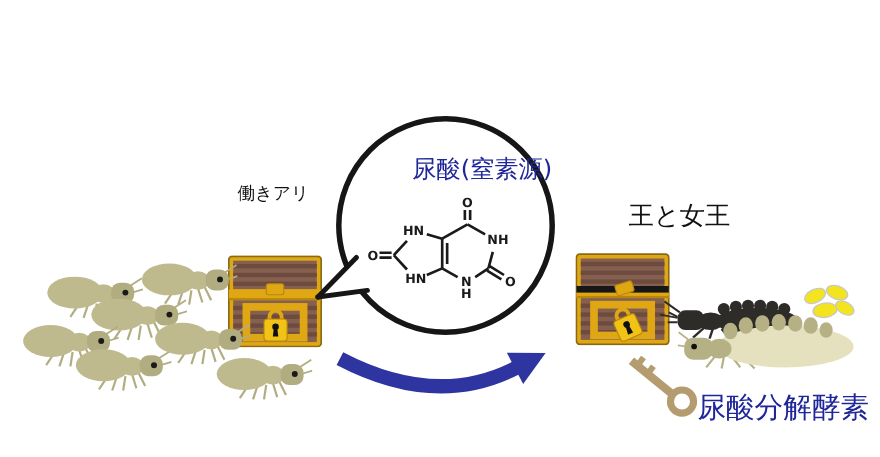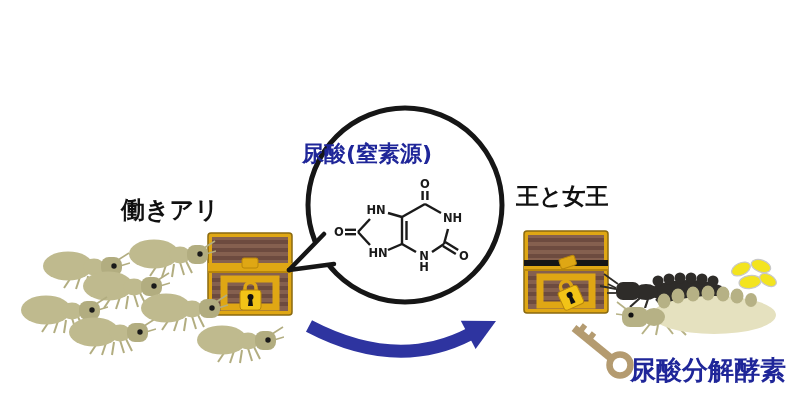--- a/index.html
+++ b/index.html
@@ -9,23 +9,23 @@
     --worker-body:#bfba8e; --worker-head:#b2ad80; --king-black:#2e2c29;
     --queen-cream:#e5e1bf; --queen-olive:#b6b185; --egg-yellow:#f3e41f;
     --egg-outline:#c8c8c8; --key-tan:#b49b70; --mol-black:#1a1a1a;
   }
   html,body{margin:0;padding:0;background:#ffffff;}
   #canvas{
     position:relative;width:800px;height:415px;background:#ffffff;overflow:hidden;
     font-family:"DejaVu Sans","Liberation Sans",sans-serif;
   }
   .abs{position:absolute;}
-  .jp-label{font-weight:bold;color:#111111;text-align:left;white-space:nowrap;}
-  #worker-label{left:121px;top:194px;width:160px;font-size:24px;}
-  #royals-label{left:516px;top:181px;width:160px;font-size:23px;}
+  .jp-label{font-weight:normal;color:#111111;text-align:right;white-space:nowrap;}
+  #worker-label{left:121px;top:166px;width:160px;font-size:16px;}
+  #royals-label{left:504px;top:181px;width:160px;font-size:23px;}
   #bubble-title{left:302px;top:139px;width:200px;font-size:22px;color:var(--label-blue);}
   #enzyme-label{left:630px;top:353px;width:160px;font-size:26px;color:var(--label-blue);}
   svg{display:block;}
   .mol-text{font-family:"DejaVu Sans","Liberation Sans",sans-serif;font-size:11.5px;font-weight:bold;fill:var(--mol-black);}
 </style>
 </head>
 <body>
 
 <svg width="0" height="0" style="position:absolute" aria-hidden="true">
   <defs>

